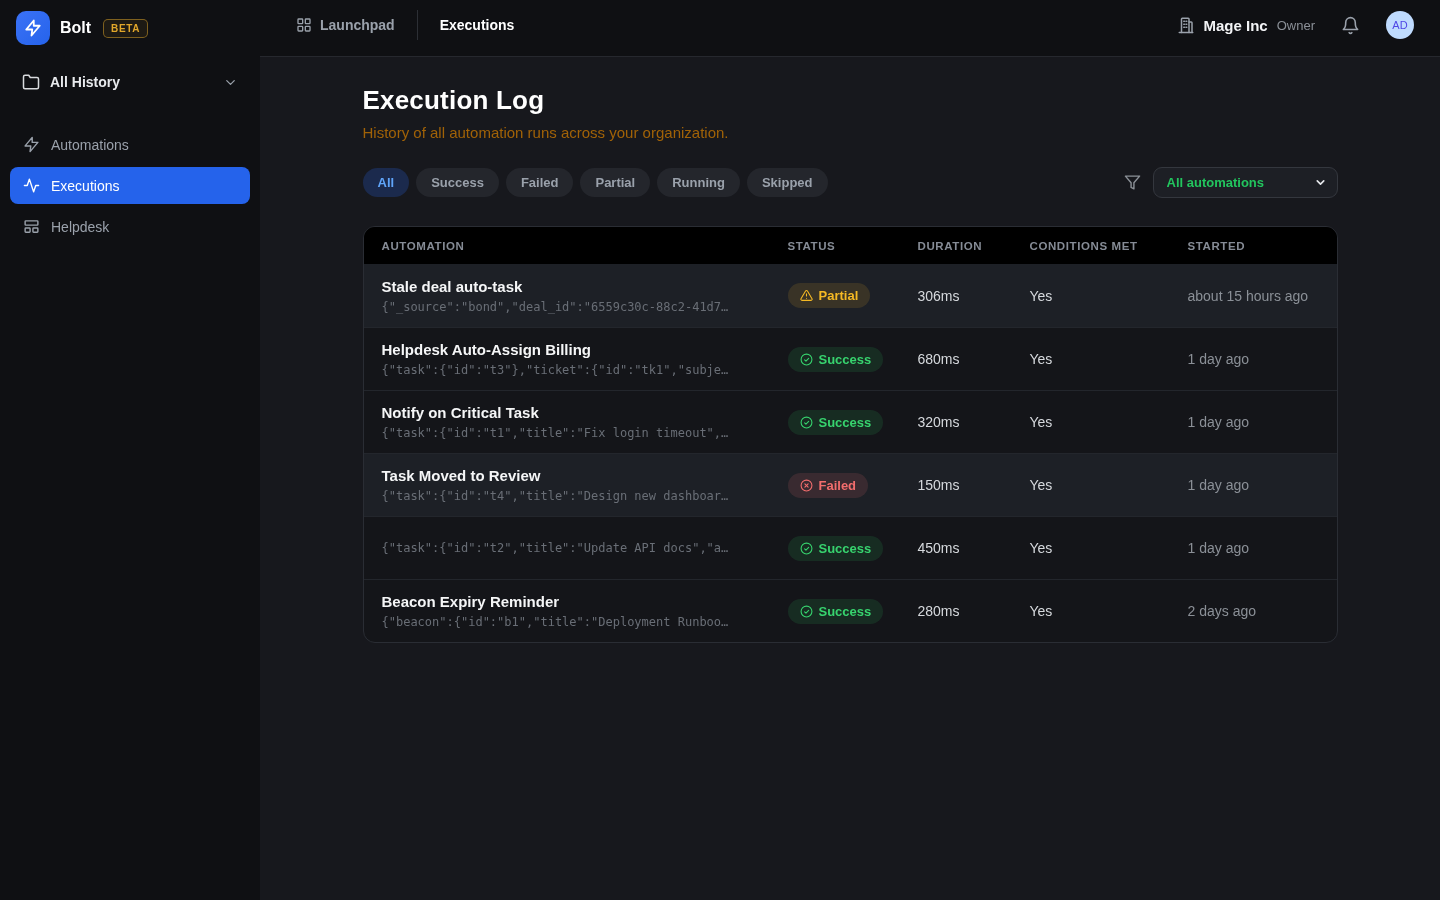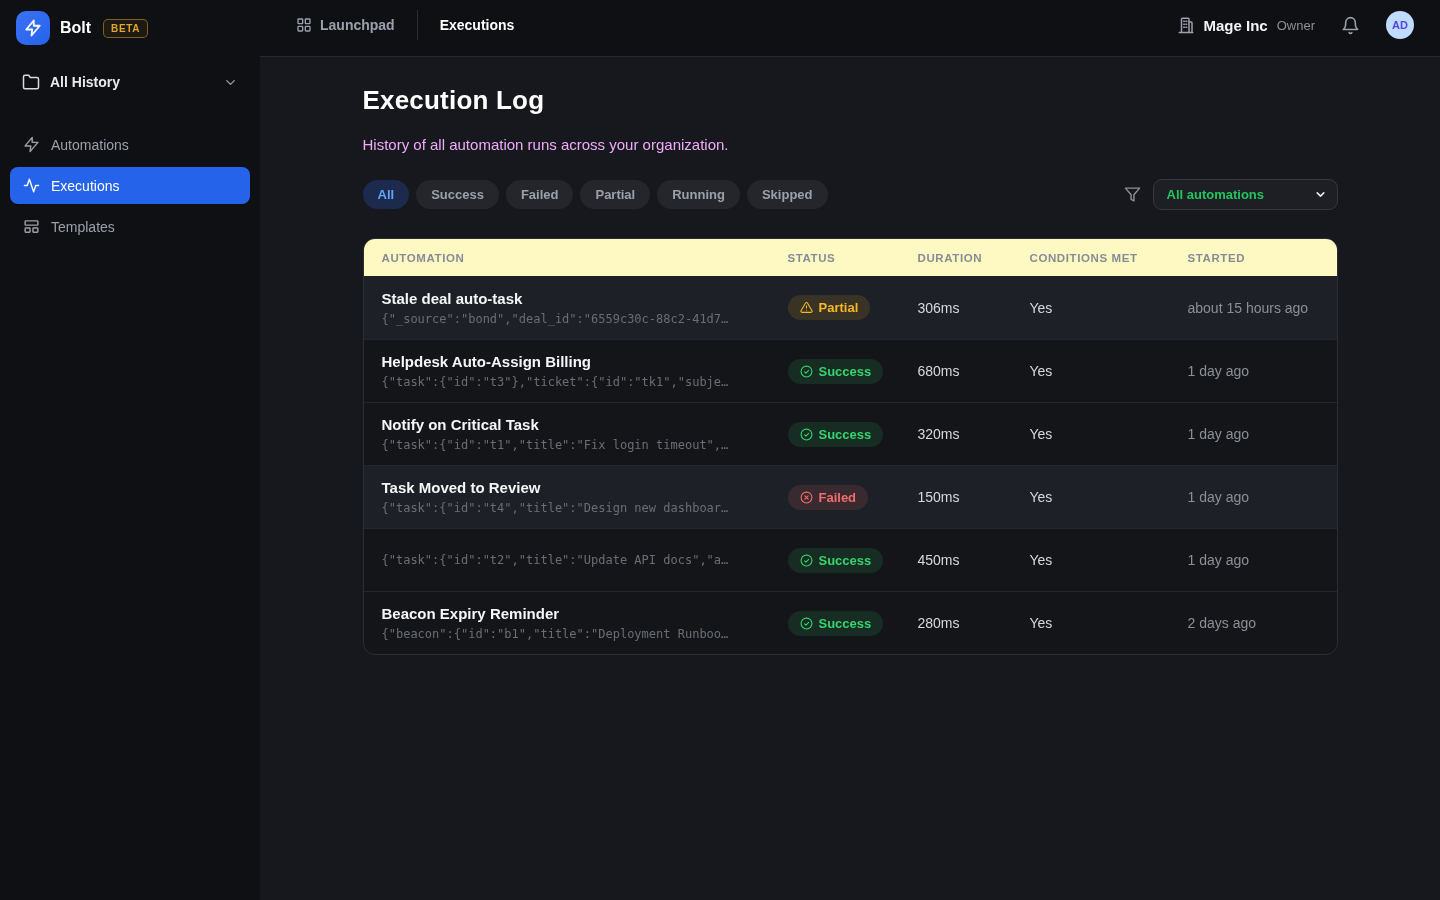--- a/index.html
+++ b/index.html
@@ -51,28 +51,28 @@
   .launchpad { display:flex; align-items:center; gap:8px; color:#9aa1ab; font-size:14px; font-weight:600; cursor:pointer; }
   .topbar-divider { width:1px; height:30px; background:#2c2f35; }
   .topbar-page { color:#ffffff; font-size:14px; font-weight:700; }
   .topbar-right { margin-left:auto; display:flex; align-items:center; gap:24px; }
   .org { display:flex; align-items:center; gap:9px; cursor:pointer; }
   .org-name { color:#f3f4f6; font-size:15px; font-weight:700; }
   .org-role { color:#8b9097; font-size:13px; }
   .bell-btn { background:none; border:none; cursor:pointer; display:flex; padding:2px; }
   .avatar {
     width:28px; height:28px; border-radius:50%; background:#bfdbfe;
-    color:#4f46e5; font-size:11px; font-weight:700;
+    color:#4f46e5; font-size:11px; font-weight:400;
     display:flex; align-items:center; justify-content:center; cursor:pointer;
   }
   
   .content { flex:1; overflow:auto; }
   .content-inner { width:975px; margin:0 auto; padding-top:28px; }
   .page-title { font-size:26px; font-weight:700; color:#ffffff; letter-spacing:.2px; }
-  .page-subtitle { margin-top:20px; font-size:15px; color:#f0abfc; }
+  .page-subtitle { margin-top:8px; font-size:15px; color:#a16207; }
   .filter-row { margin-top:26px; display:flex; align-items:center; }
   .chips { display:flex; gap:7px; }
   .chip {
     border:none; border-radius:999px; padding:7px 15px; font-size:13px; font-weight:700;
     background:#24262c; color:#9aa1ab; cursor:pointer; font-family:inherit;
   }
   .chip.active { background:#1b2a4d; color:#60a5fa; }
   .filter-right { margin-left:auto; display:flex; align-items:center; gap:12px; }
   .select-wrap { position:relative; }
   select {
@@ -82,21 +82,21 @@
     padding:7px 34px 7px 13px; width:185px; cursor:pointer; outline:none;
   }
   .select-chevron { position:absolute; right:11px; top:9px; pointer-events:none; }
   
   .table-card {
     margin-top:28px; background:#141519; border:1px solid #2a2d34;
     border-radius:12px; overflow:hidden;
   }
   .thead {
     display:grid; grid-template-columns:1fr 130px 112px 158px 167px;
-    background:#fef9c3; height:37px; align-items:center;
+    background:#000000; height:37px; align-items:center;
   }
   .th {
     font-size:11.5px; font-weight:700; letter-spacing:.6px; color:#868c96;
     text-transform:uppercase; padding:0 18px; white-space:nowrap;
   }
   .trow {
     display:grid; grid-template-columns:1fr 130px 112px 158px 167px;
     align-items:center; height:63px; border-top:1px solid #23262c; cursor:pointer;
   }
   .trow.highlight { background:#1d2026; }
@@ -167,21 +167,21 @@
       <span>Executions</span>
     </div>
     <div class="nav-item">
       <span>
         <svg width="17" height="17" viewBox="0 0 24 24" fill="none" stroke-width="2" stroke-linecap="round" stroke-linejoin="round">
             <rect x="3" y="4" width="18" height="6" rx="1"></rect>
             <rect x="3" y="14" width="7" height="6" rx="1"></rect>
             <rect x="14" y="14" width="7" height="6" rx="1"></rect>
           </svg>
       </span>
-      <span>Templates</span>
+      <span>Helpdesk</span>
     </div>
   </nav>
 </aside>
 
 <div class="main-col">
   <header class="topbar">
     <div class="topbar-left">
       <div class="launchpad">
         <span>
           <svg width="16" height="16" viewBox="0 0 24 24" fill="none" stroke="#9aa1ab" stroke-width="2" stroke-linecap="round" stroke-linejoin="round">

